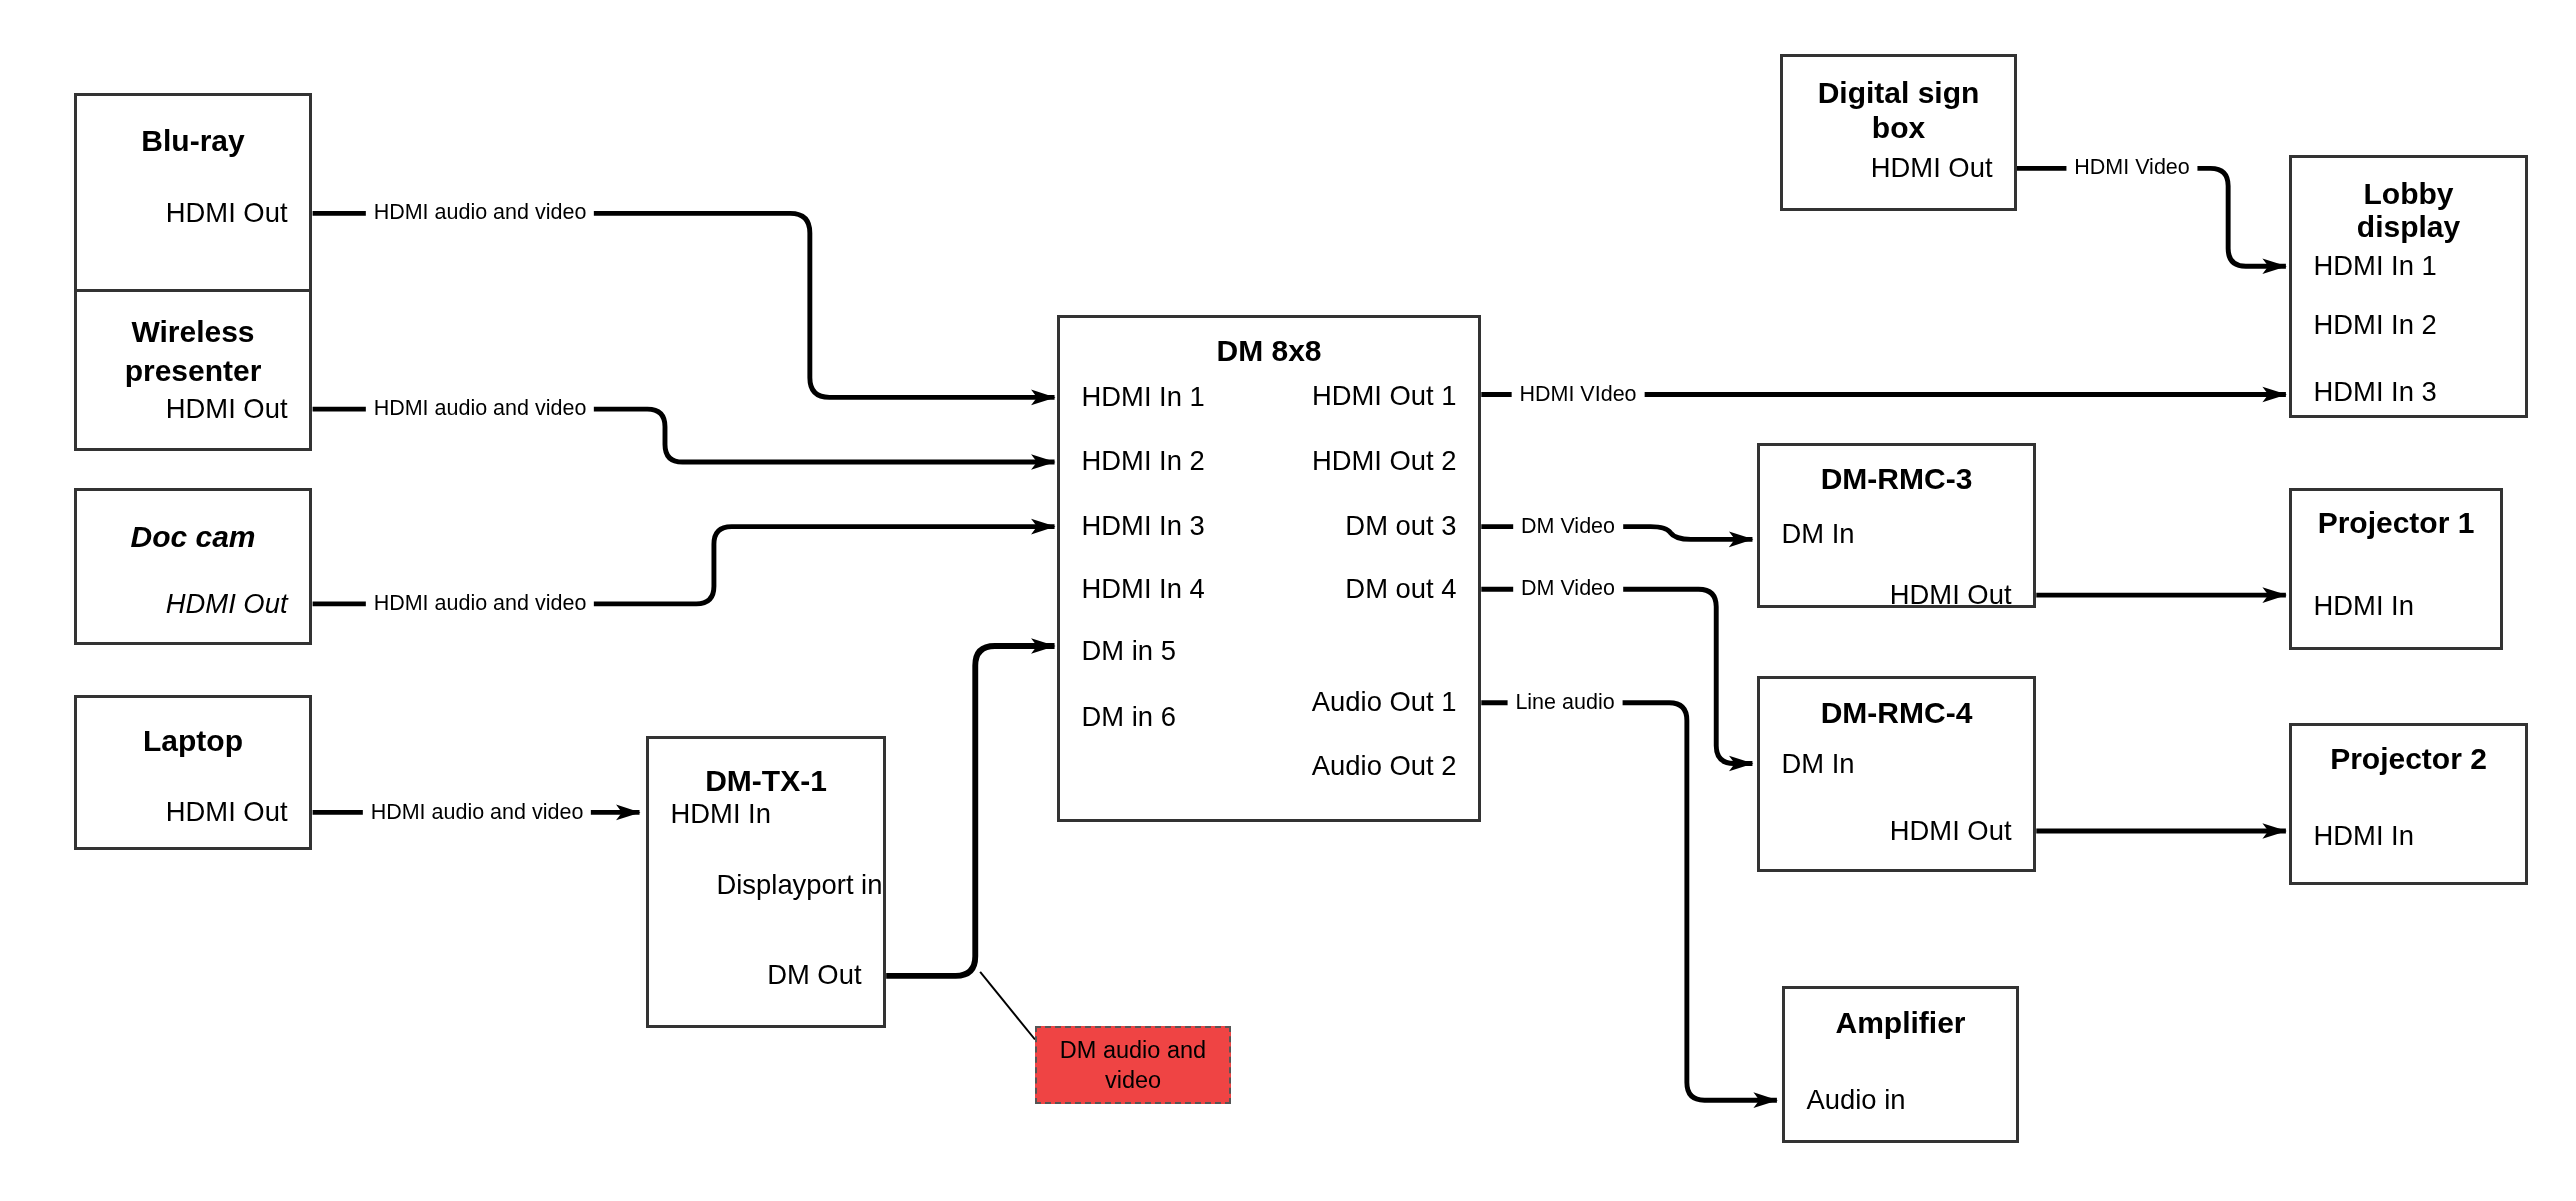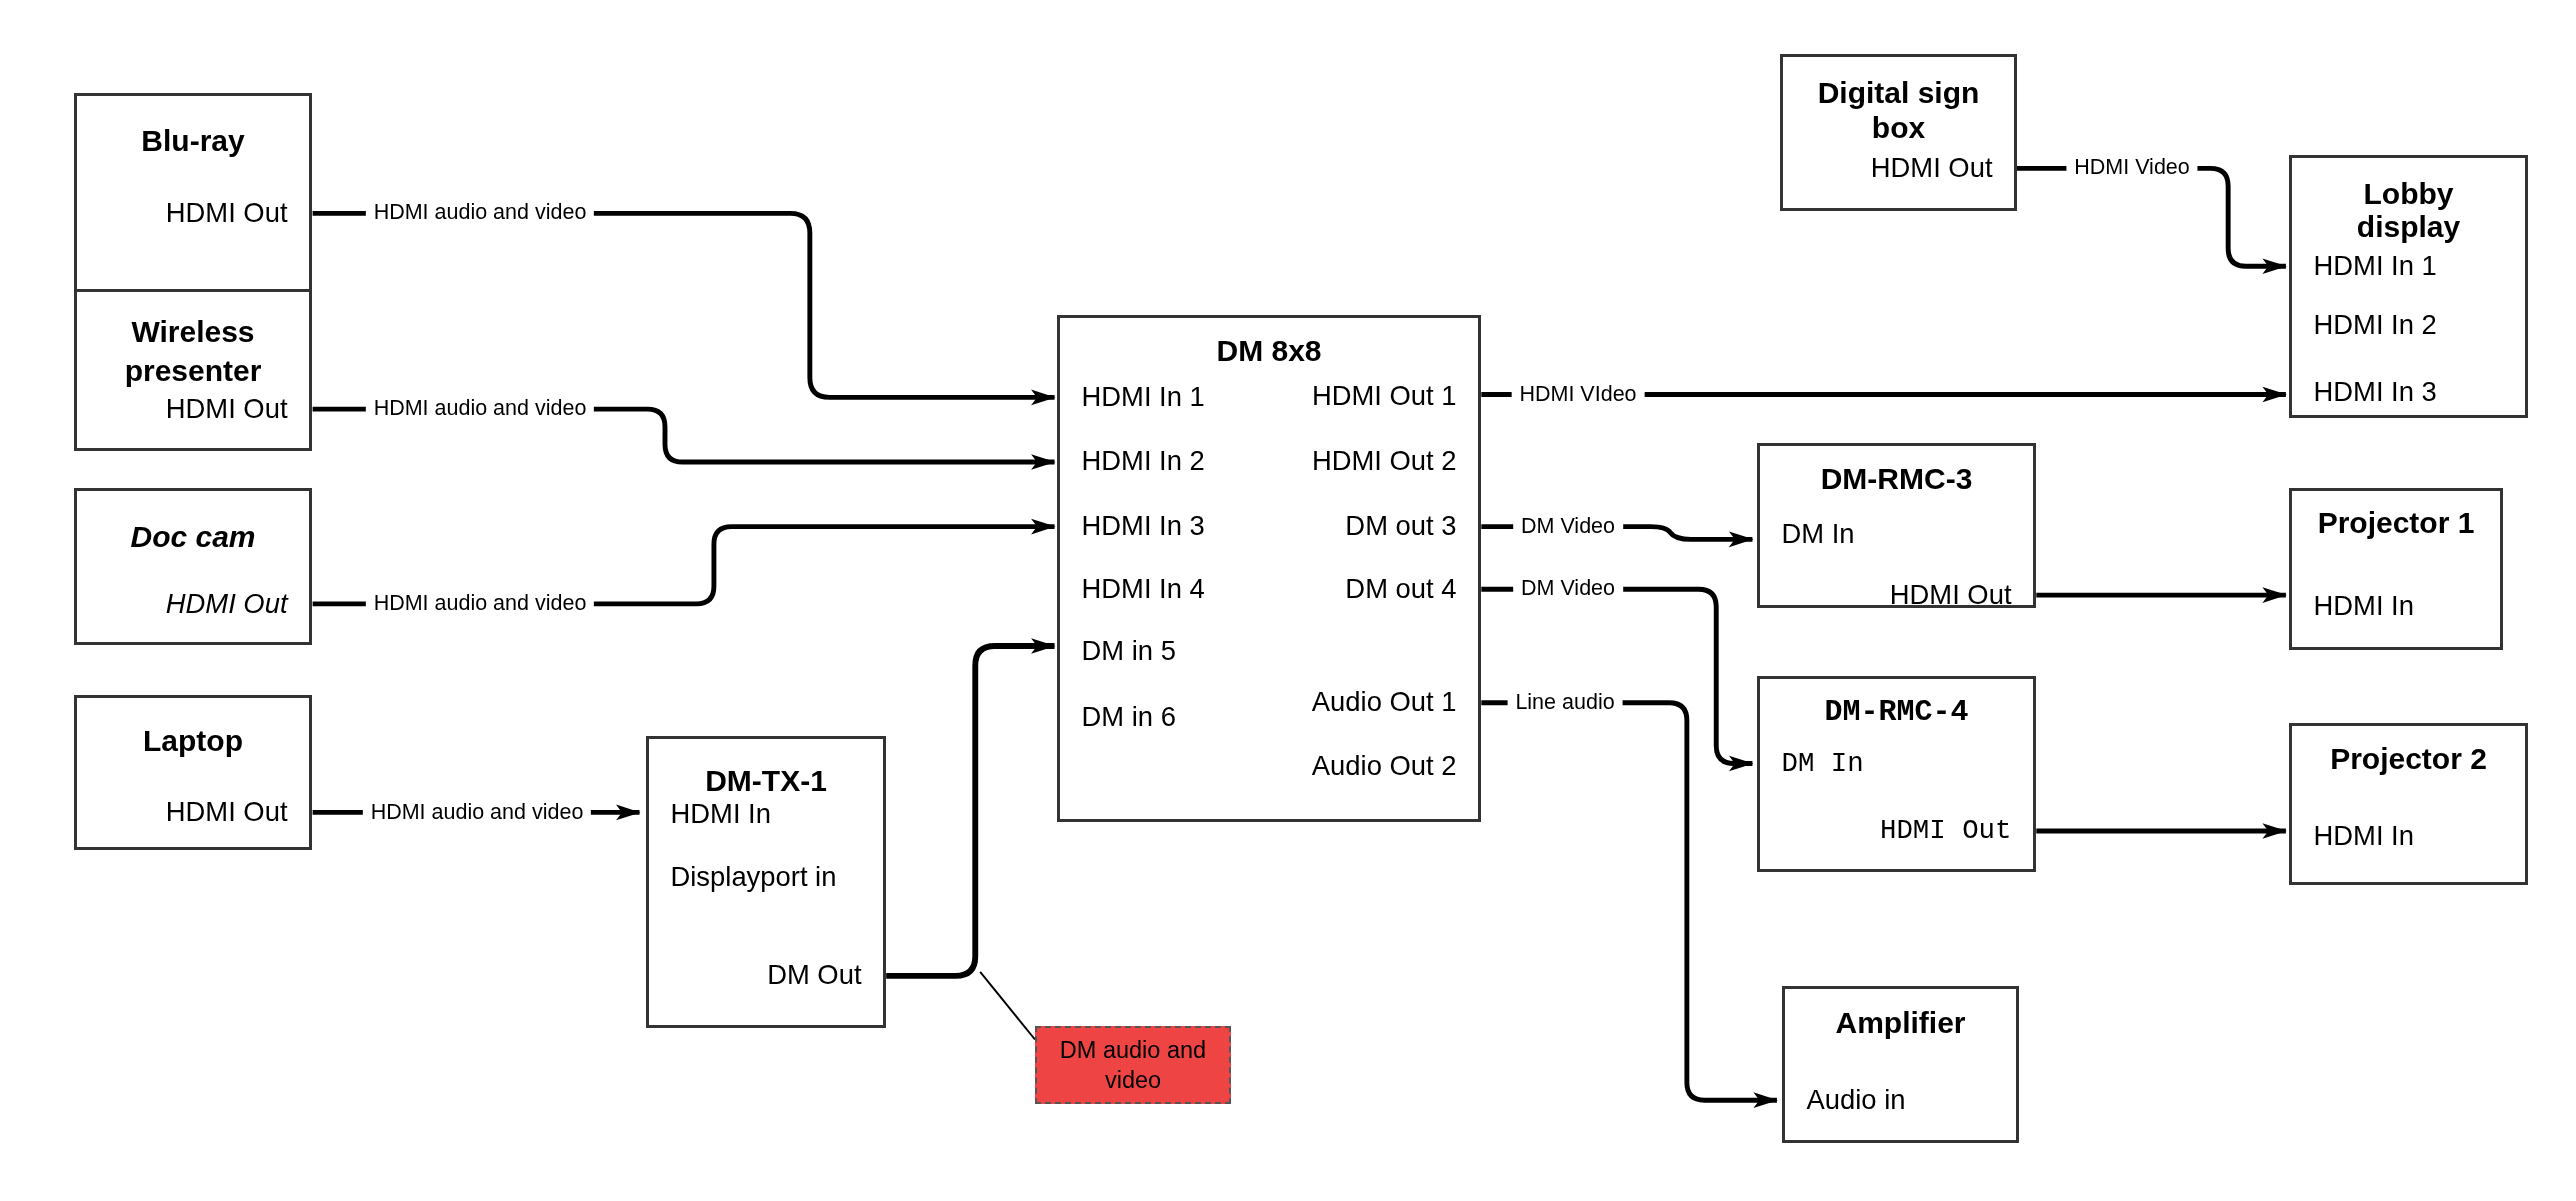--- a/index.html
+++ b/index.html
@@ -95,21 +95,21 @@
   </div>
 
   <div class="node" style="left:74px;top:695px;width:238px;height:155px;">
     <div class="title" style="top:22.5px;">Laptop</div>
     <div class="port pr" style="top:96px;">HDMI Out</div>
   </div>
 
   <div class="node" style="left:646px;top:736px;width:240px;height:292px;">
     <div class="title" style="top:21.5px;">DM-TX-1</div>
     <div class="port pl" style="top:57px;">HDMI In</div>
-    <div class="port pl" style="top:120px;">Displayport in</div>
+    <div class="port pl" style="top:128px;margin-left:46px;">Displayport in</div>
     <div class="port pr" style="top:218px;">DM Out</div>
   </div>
 
   <div class="node" style="left:1057px;top:315px;width:424px;height:507px;">
     <div class="title" style="top:12.7px;">DM 8x8</div>
     <div class="port pl" style="top:61px;">HDMI In 1</div>
     <div class="port pl" style="top:125px;">HDMI In 2</div>
     <div class="port pl" style="top:190px;">HDMI In 3</div>
     <div class="port pl" style="top:253px;">HDMI In 4</div>
     <div class="port pl" style="top:315px;">DM in 5</div>
@@ -140,21 +140,21 @@
     <div class="title" style="top:12.7px;">DM-RMC-3</div>
     <div class="port pl" style="top:70px;">DM In</div>
     <div class="port pr" style="top:131px;">HDMI Out</div>
   </div>
 
   <div class="node" style="left:2289px;top:488px;width:214px;height:162px;">
     <div class="title" style="top:11.7px;">Projector 1</div>
     <div class="port pl" style="top:97px;">HDMI In</div>
   </div>
 
-  <div class="node" style="left:1757px;top:676px;width:279px;height:196px;font-family:Liberation Mono, monospace;">
+  <div class="node" style="left:1757px;top:676px;width:279px;height:196px;">
     <div class="title" style="top:13.7px;">DM-RMC-4</div>
     <div class="port pl" style="top:67px;">DM In</div>
     <div class="port pr" style="top:134px;">HDMI Out</div>
   </div>
 
   <div class="node" style="left:2289px;top:723px;width:239px;height:162px;">
     <div class="title" style="top:12.7px;">Projector 2</div>
     <div class="port pl" style="top:92px;">HDMI In</div>
   </div>
 

